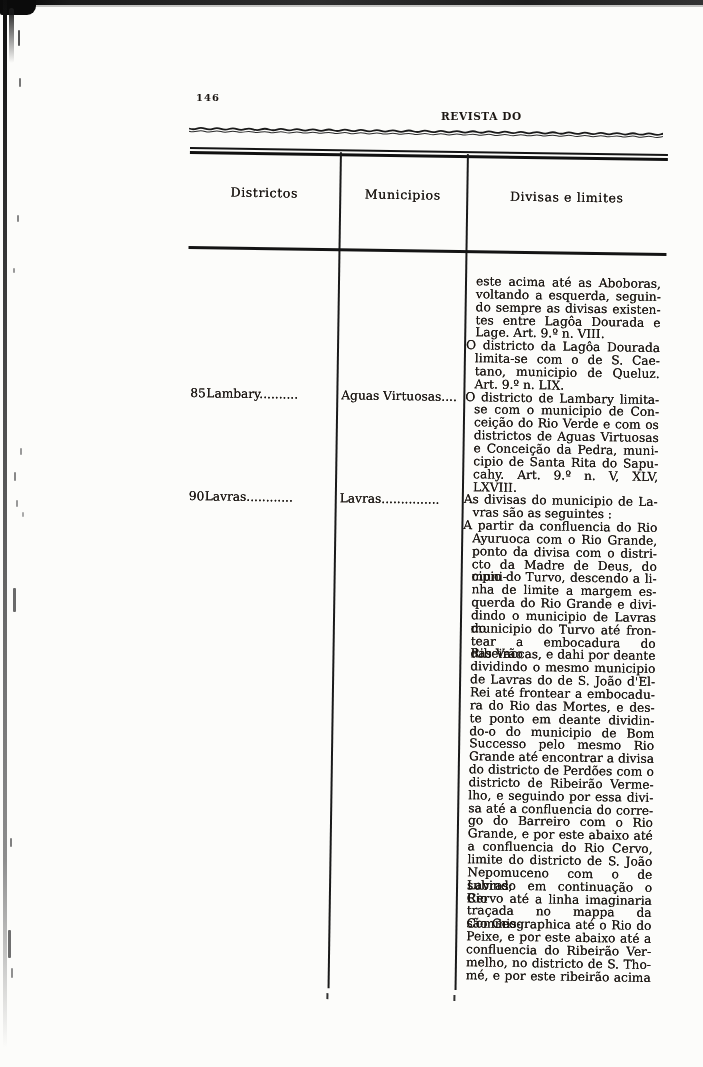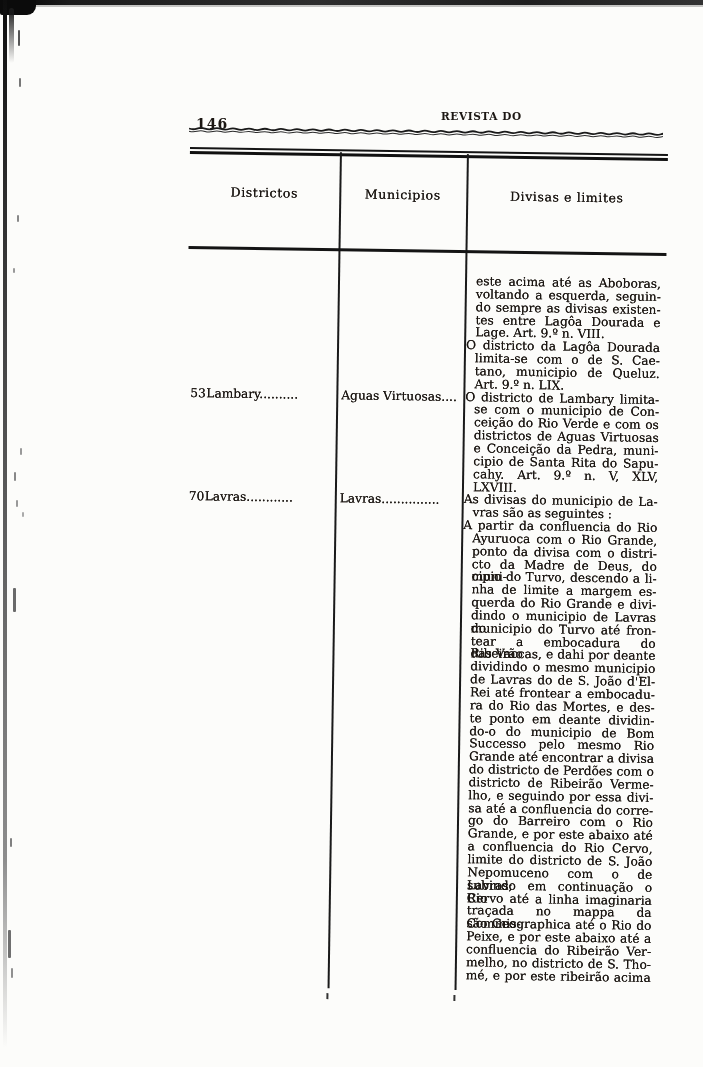--- a/index.html
+++ b/index.html
@@ -14,21 +14,21 @@
   .art-top{left:0;top:0;width:703px;height:5px;
     background:linear-gradient(90deg,#000,#1c1c1c 10%,#2e2e2e 45%,#1f1f1f 75%,#333);}
   .art-top2{left:0;top:5px;width:703px;height:2px;background:rgba(70,70,70,.30);}
   .art-corner{left:0;top:0;width:36px;height:15px;background:#0b0b0b;border-radius:0 0 9px 2px;}
   .art-left{left:3px;top:0;width:4px;height:1048px;
     background:linear-gradient(#0e0e0e,#2c2c2c 18%,#4e4e4e 40%,#6e6e6e 62%,#8d8d8d 82%,rgba(160,160,160,0));}
   .art-streak{left:9px;top:8px;width:5px;height:55px;border-radius:3px;
     background:linear-gradient(#1a1a1a,rgba(80,80,80,0));}
   .dash{width:2px;border-radius:1px;}
   
-  .page-number{position:absolute;left:196px;top:116px;font-size:14px;font-weight:bold;letter-spacing:1px;text-align:right;}
+  .page-number{position:absolute;left:196px;top:92px;font-size:10px;font-weight:bold;letter-spacing:1px;text-align:right;}
   .running-title{position:absolute;left:413px;top:110px;font-size:10.5px;font-weight:bold;letter-spacing:0.6px;margin-left:28px;}
   .head-rule{position:absolute;left:189px;top:125px;width:474px;height:10px;
     transform:rotate(0.7deg);transform-origin:0 50%;}
   
   .table-wrap{position:absolute;left:190px;top:147px;width:478px;height:852px;
     transform:rotate(0.85deg);transform-origin:0 0;}
   .rule-a{position:absolute;left:0;top:0;width:478px;height:2px;background:#141414;}
   .rule-b{position:absolute;left:0;top:4px;width:478px;height:3px;background:#101010;}
   .rule-mid{position:absolute;left:0;top:99px;width:478px;height:2.5px;background:#141414;}
   .vline{position:absolute;top:3px;width:1.6px;height:836px;background:#1a1a1a;}
@@ -86,26 +86,26 @@
   <div class="chead ch2">Municipios</div>
   <div class="chead ch3">Divisas e limites</div>
 
   <div class="vline v1"></div>
   <div class="vline v2"></div>
   <div class="rule-mid"></div>
   <div class="vtick t1"></div>
   <div class="vtick t2"></div>
 
   <div class="c1row r69">
-    <span class="num">53</span><span>Lambary..........</span>
+    <span class="num">85</span><span>Lambary..........</span>
   </div>
   <div class="c2cell r69">Aguas Virtuosas....</div>
 
   <div class="c1row r70">
-    <span class="num">70</span><span>Lavras............</span>
+    <span class="num">90</span><span>Lavras............</span>
   </div>
   <div class="c2cell r70">Lavras...............</div>
 
   <div class="c3" id="divisas">
       <div class="para">
         <div class="tline">este acima até as Aboboras,</div>
         <div class="tline">voltando a esquerda, seguin-</div>
         <div class="tline">do sempre as divisas existen-</div>
         <div class="tline">tes entre Lagôa Dourada e</div>
         <div class="tline endline">Lage.  Art. 9.º n. VIII.</div>

